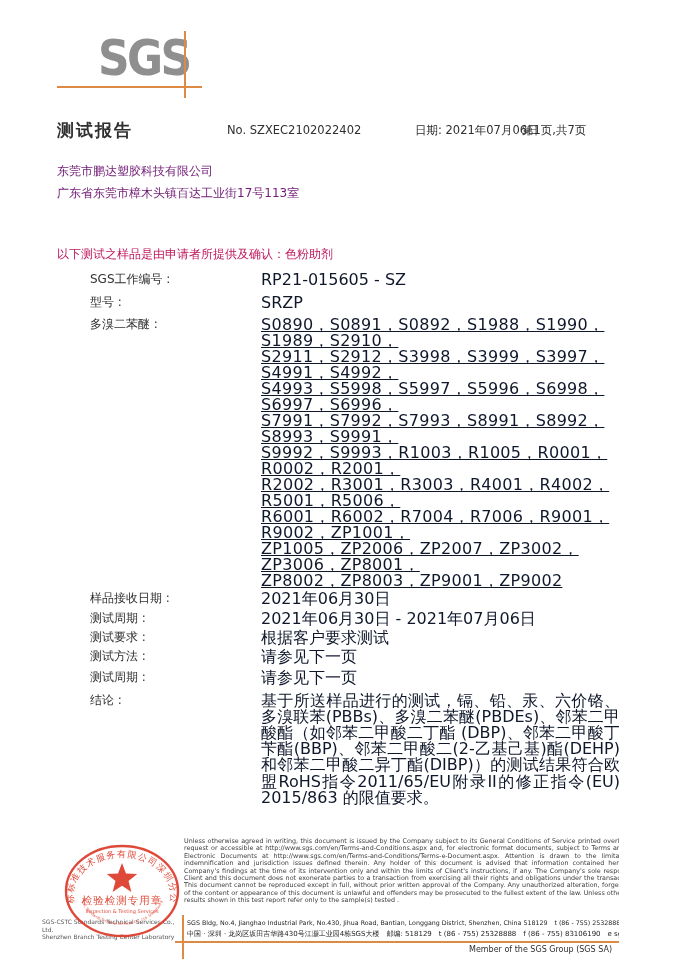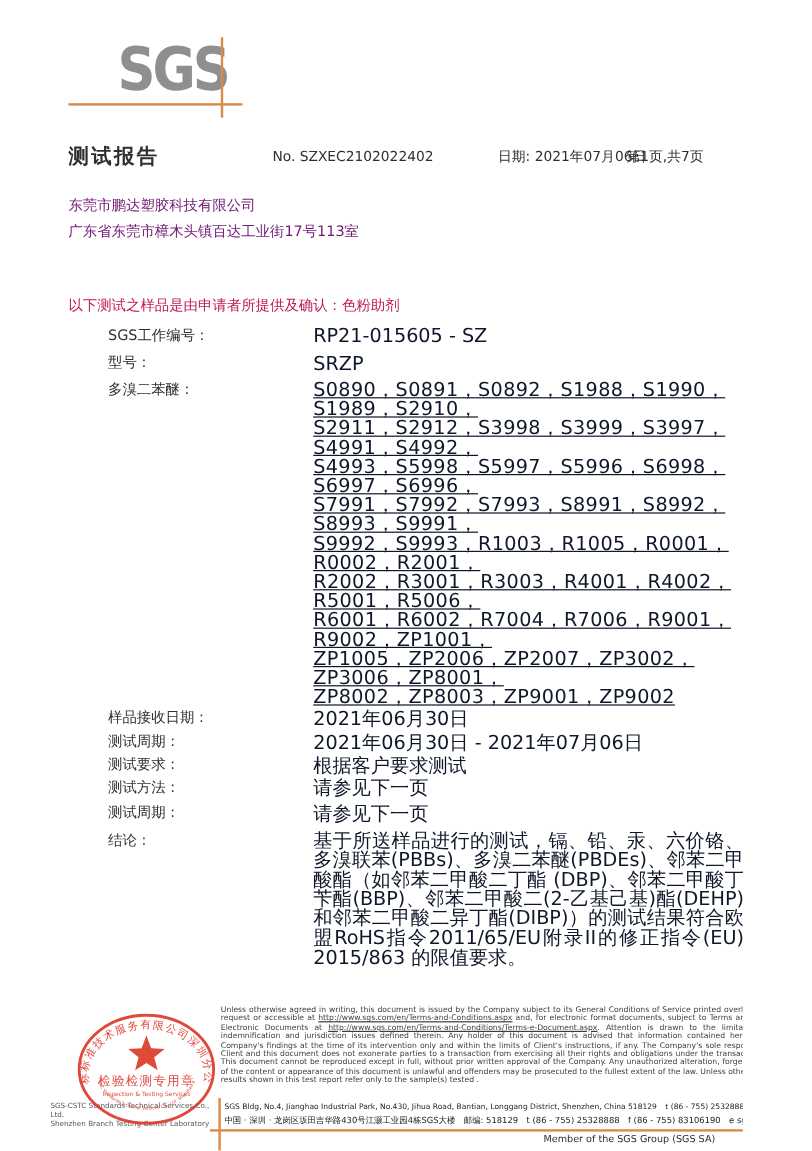--- a/index.html
+++ b/index.html
@@ -31,32 +31,32 @@
   .fvalue{flex:1;font-size:16px;line-height:15.5px;color:#0f172a;}
   .fvalue.list{white-space:pre-line;line-height:16px;letter-spacing:.3px;text-decoration:underline;}
   .fvalue.para{line-height:16.2px;text-align:justify;}
   .mb7{margin-bottom:7px}.mb6{margin-bottom:6px}.mb4{margin-bottom:4px}
   .mb3{margin-bottom:3px}.mb2{margin-bottom:2px}.mb0{margin-bottom:0}
   
   .legal{
     position:absolute;left:184px;top:838px;width:489px;
     font-size:6.4px;line-height:7.4px;color:#3d3d3d;text-align:justify;
   }
-  .legal .url{text-decoration:underline;}
+  .legal .url{}
   .attention{
     position:absolute;left:184px;top:905px;width:489px;
     font-size:6.4px;line-height:7.2px;color:#e87a22;font-weight:bold;
   }
   .addr-row{position:absolute;left:187px;width:486px;font-size:6.3px;color:#222;white-space:nowrap;}
   .addr-row span{margin-right:7px;}
   .addr-en{top:919px;}
   .addr-cn{top:929px;font-size:7px;}
   .foot-vline{position:absolute;left:182px;top:915px;width:1.5px;height:44px;background:#dd8a45;}
   .foot-hline{position:absolute;left:175px;top:941px;width:502px;height:2px;background:#dd8a45;}
-  .member{position:absolute;right:23px;top:945px;font-size:8px;color:#2f2f2f;}
+  .member{position:absolute;right:7px;top:945px;font-size:8px;color:#2f2f2f;}
   .company-lines{position:absolute;left:42px;top:918px;width:142px;font-size:6px;line-height:7.5px;color:#555;}
   
   .stamp{position:absolute;left:62px;top:843px;width:120px;height:96px;opacity:.92;}
 </style>
 </head>
 <body>
 
 <div class="page">
 
   <div class="logo-text">SGS</div>

